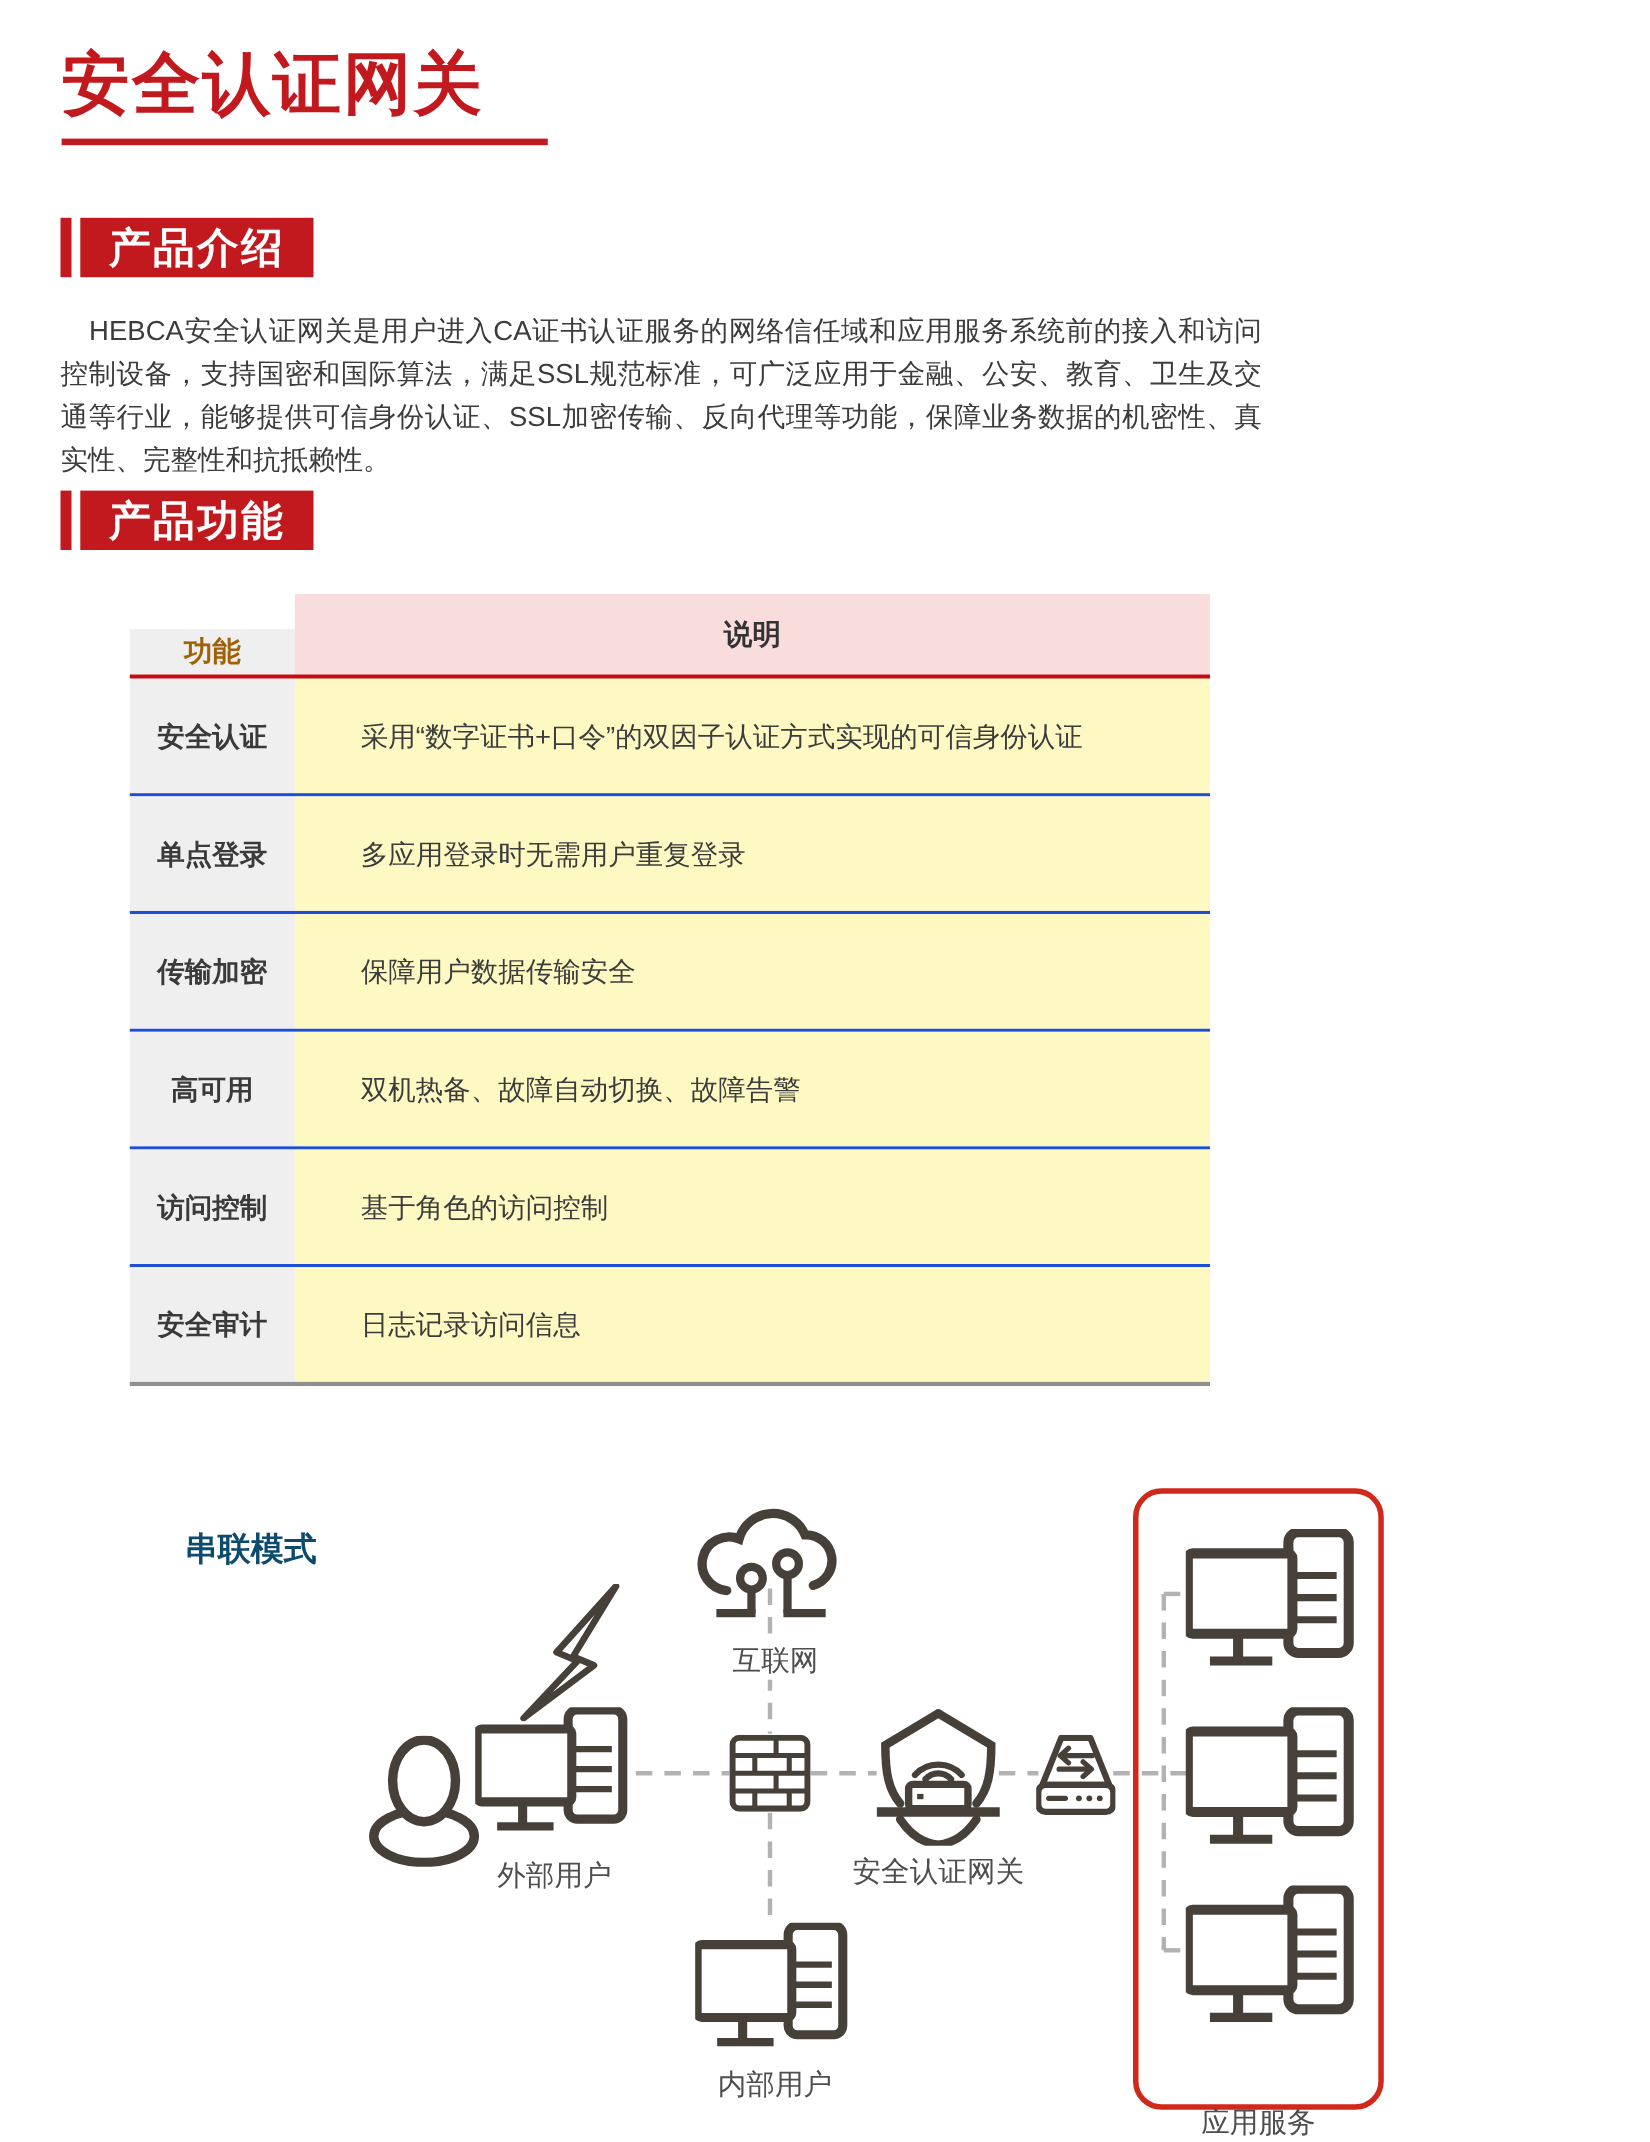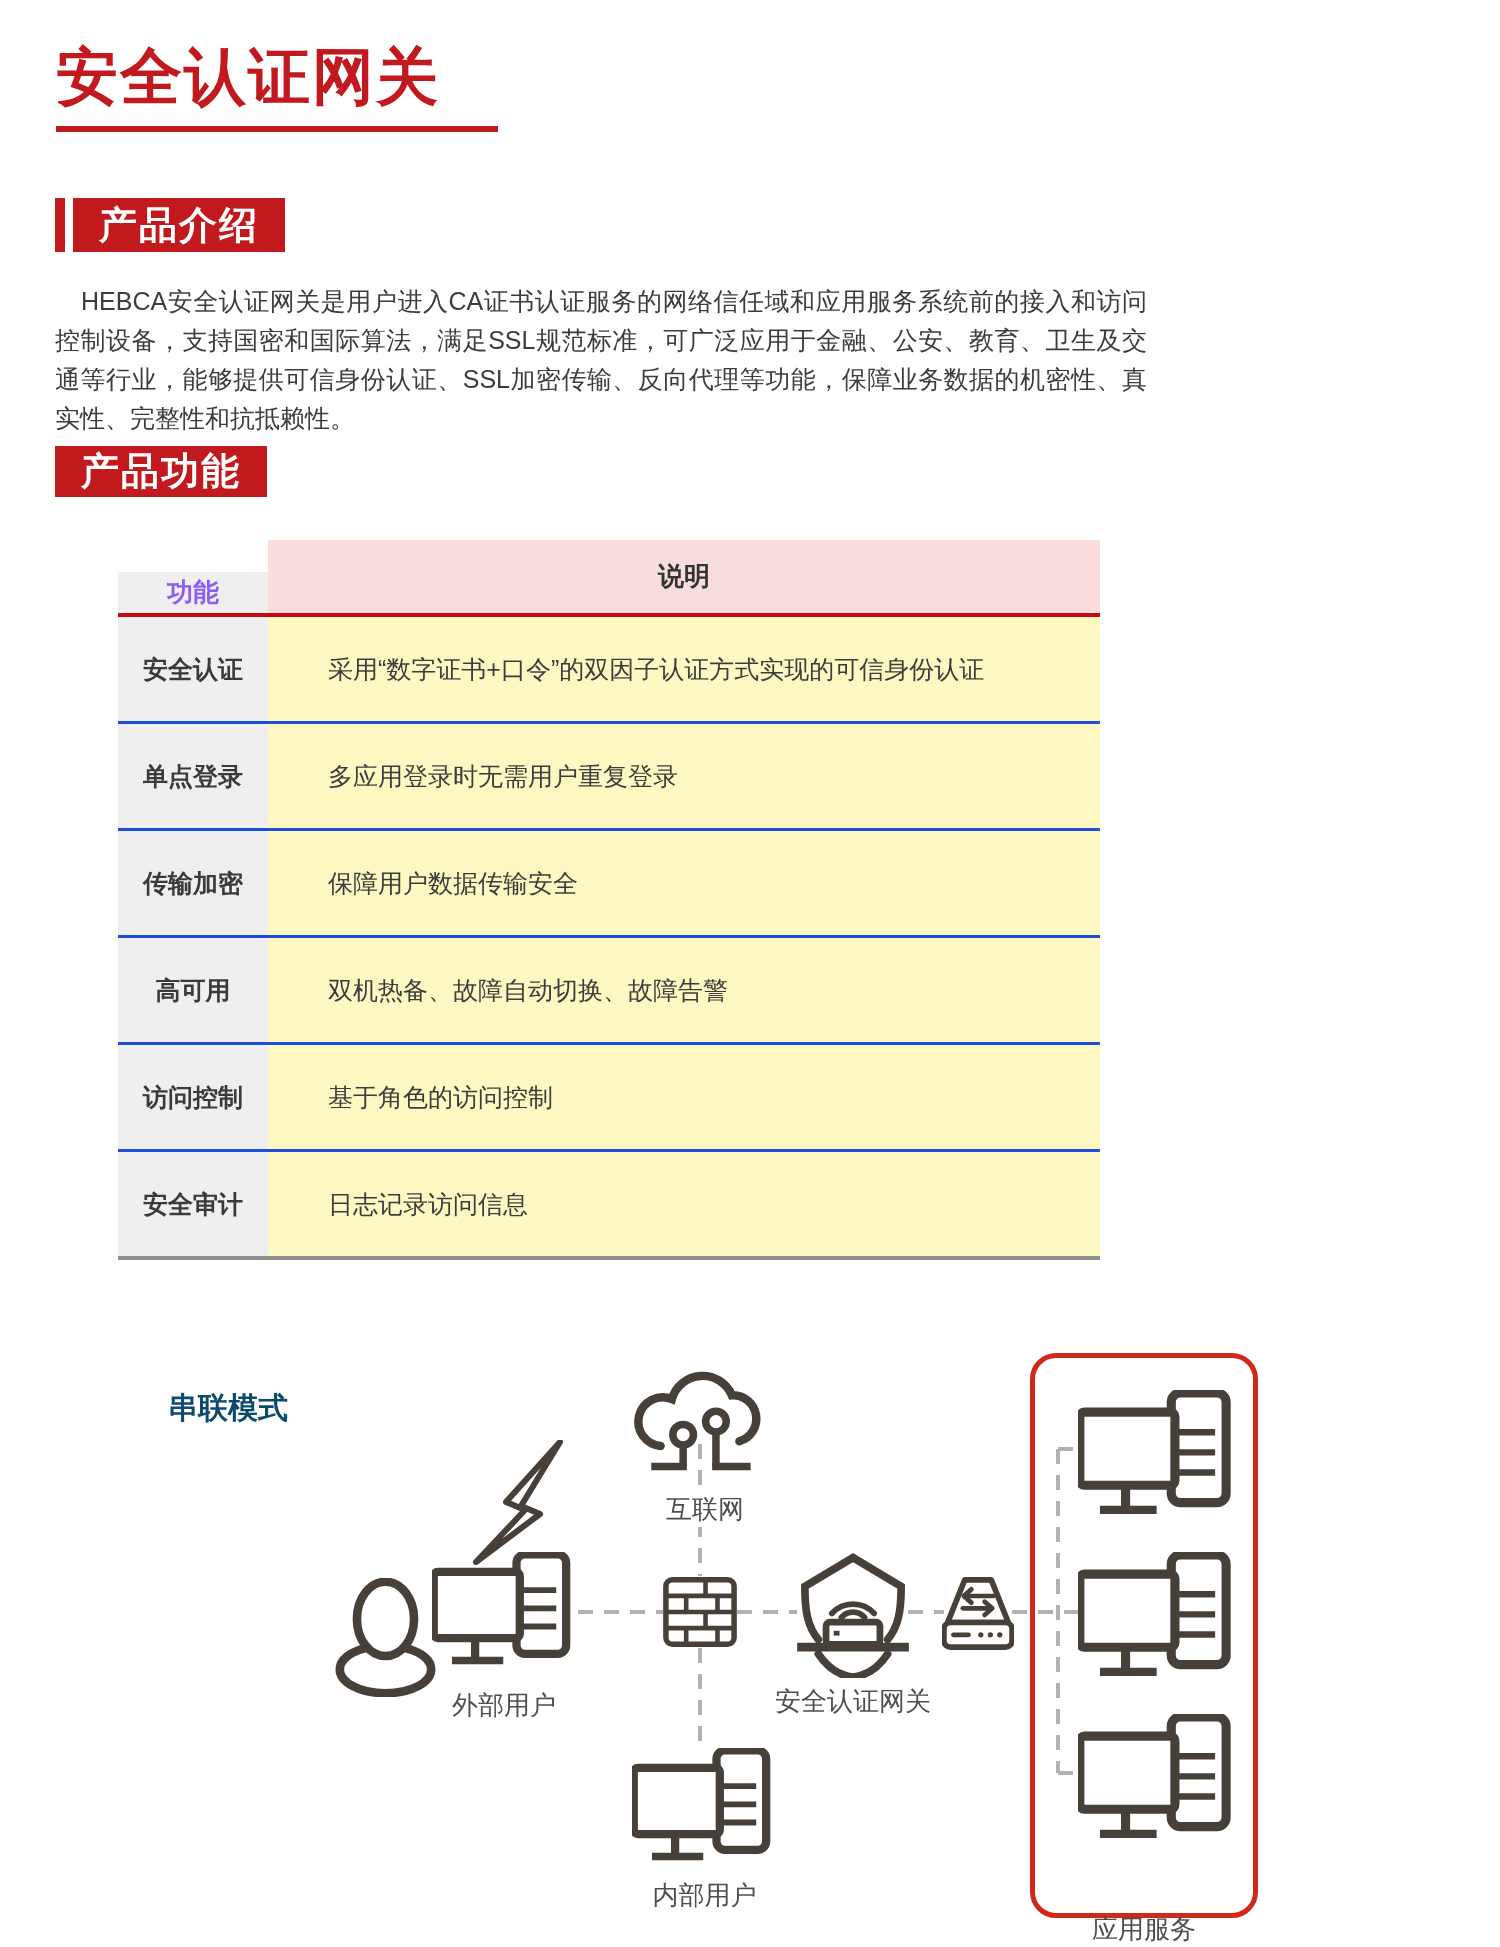--- a/index.html
+++ b/index.html
@@ -9,31 +9,31 @@
   
   .main-title{position:absolute;left:56px;top:44px;font-size:62px;font-weight:bold;
     color:#C2191E;letter-spacing:2px;line-height:1.05;}
   .title-rule{position:absolute;left:56px;top:126px;width:442px;height:6px;background:#C2191E;}
 
   .sec{position:absolute;left:55px;height:54px;display:flex;align-items:stretch;}
   .sec .bar{width:10px;background:#C2191E;margin-right:8px;}
   .sec .box{background:#C2191E;color:#fff;font-size:38px;font-weight:bold;
     display:flex;align-items:center;padding:0 26px;letter-spacing:2px;}
   .sec-intro{top:198px;}
-  .sec-features{top:446px;flex-direction:column;}
+  .sec-features{top:446px;}
 
   
   .intro-text{position:absolute;left:55px;top:282px;width:1092px;font-size:25px;
     line-height:39px;color:#3C3C3C;text-align:justify;text-indent:26px;}
 
   
   .ftable{position:absolute;left:118px;top:540px;width:982px;}
   .hrow{display:flex;height:73px;border-bottom:4px solid #C50A12;}
   .hcell1{width:150px;background:#EFEFEF;display:flex;align-items:center;justify-content:center;
-    font-size:26px;font-weight:bold;color:#8b5cf6;margin-top:32px;}
+    font-size:26px;font-weight:bold;color:#a16207;margin-top:32px;}
   .hcell2{flex:1;background:#F9DCDC;display:flex;align-items:center;justify-content:center;
     font-size:26px;font-weight:bold;color:#333;}
   .frow{display:flex;height:104px;border-bottom:3px solid #1d4ed8;}
   .frow:last-child{border-bottom:4px solid #8F8F8F;font-family:Liberation Serif, serif;}
   .c1{width:150px;background:#EFEFEF;display:flex;align-items:center;justify-content:center;
     font-size:25px;font-weight:bold;color:#3A3A3A;}
   .c2{flex:1;background:#fef9c3;display:flex;align-items:center;padding-left:60px;
     font-size:25px;color:#3C3C3C;}
   .mode-label{position:absolute;left:168px;top:1388px;font-size:30px;font-weight:bold;color:#0c4a6e;}
   .dlabel{position:absolute;font-size:26px;color:#4E4E4E;text-align:center;}

